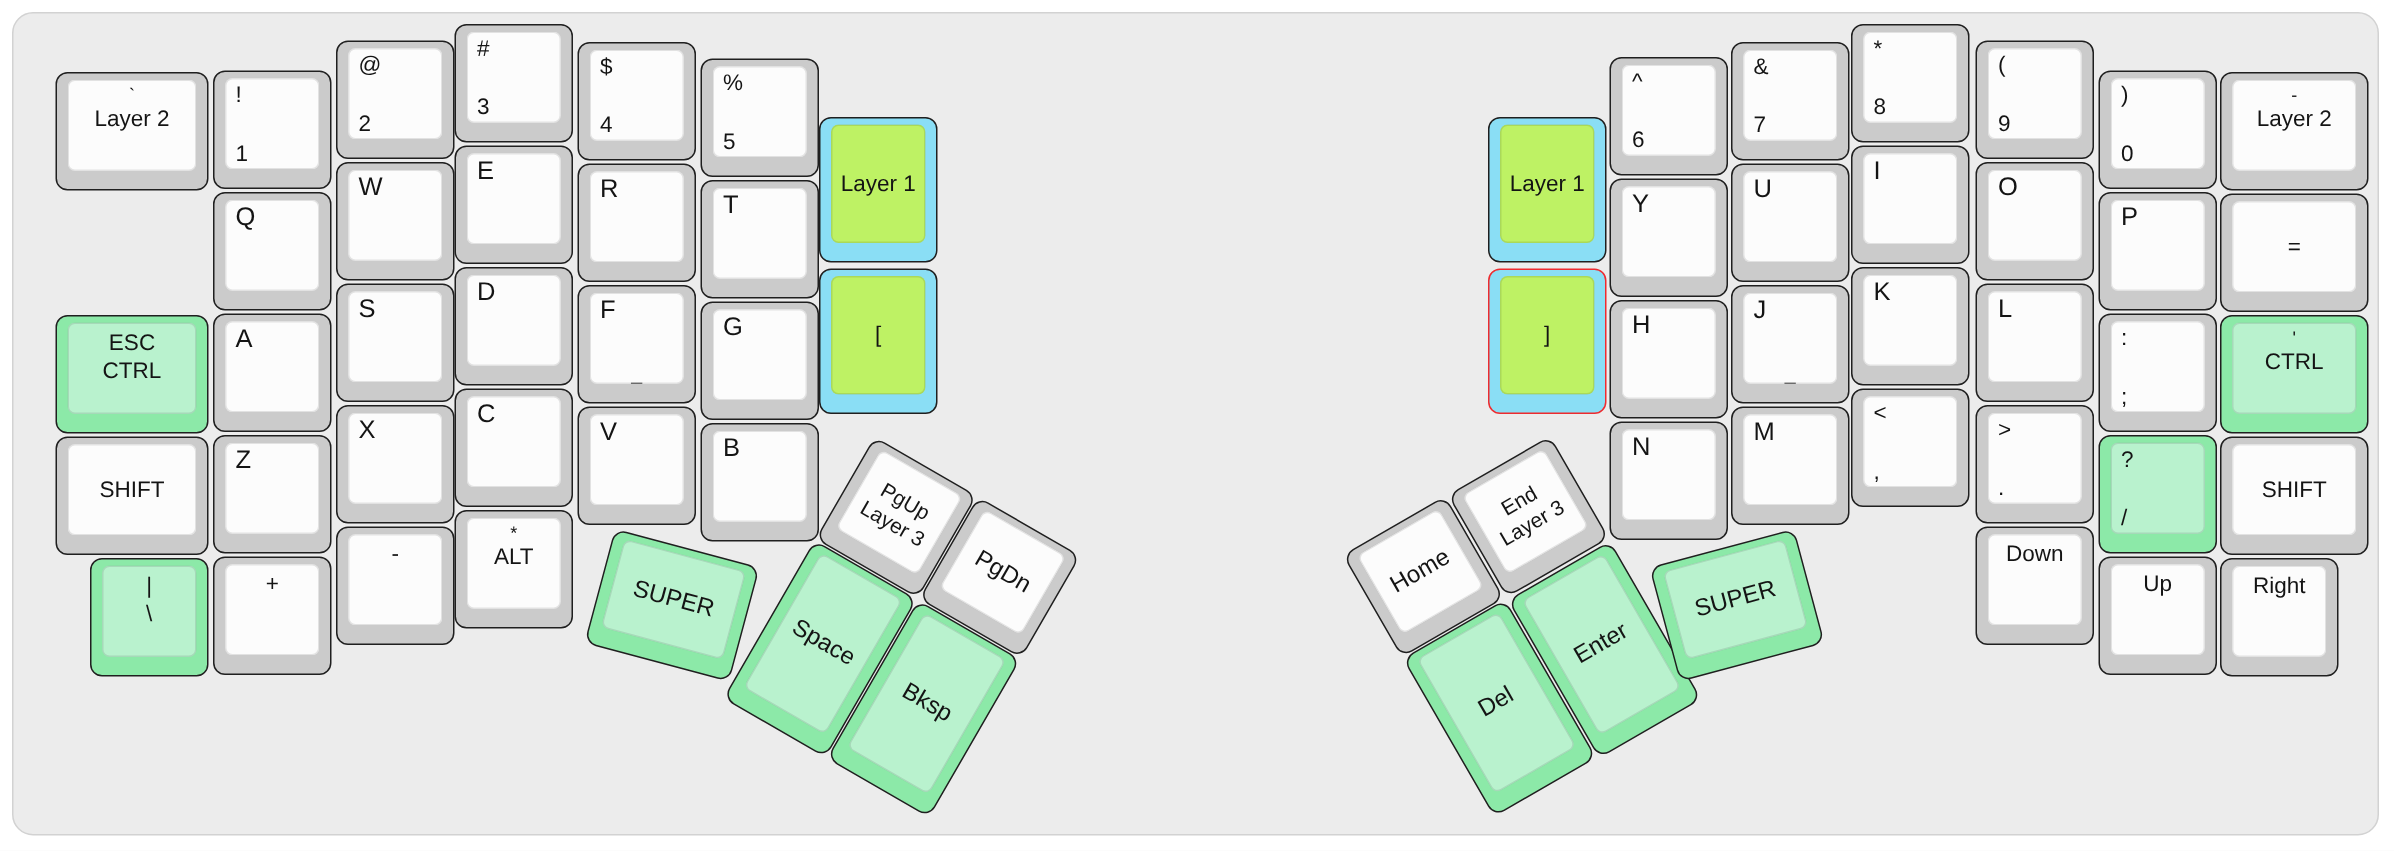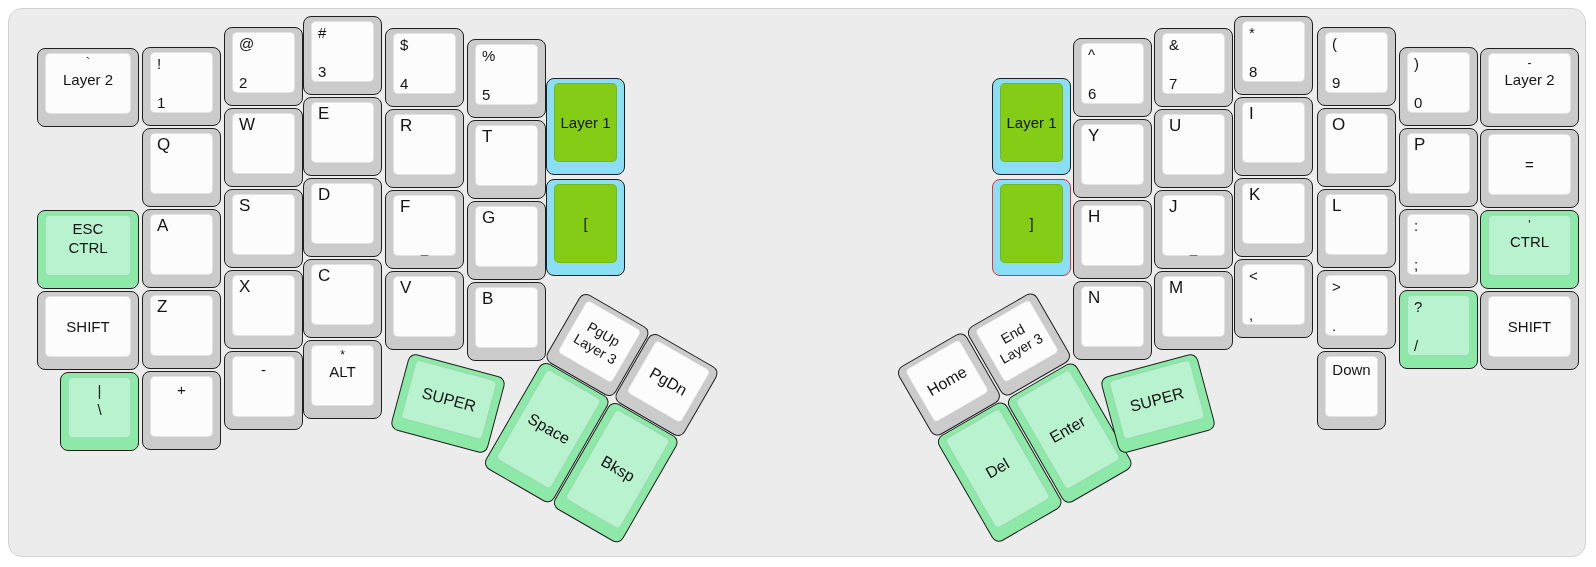--- a/index.html
+++ b/index.html
@@ -9,21 +9,21 @@
          background:#ececec;border:1.5px solid #d2d2d2;border-radius:14px;box-sizing:border-box;}
   .key{position:absolute;box-sizing:border-box;border:1.6px solid #1f1f1f;border-radius:8px;}
   .s-white{background:#cbcbcb;}
   .s-green{background:#8ce9a8;}
   .s-cyan{background:#8adef5;}
   .red-border{border-color:#ee2b2f;}
   .cap{position:absolute;left:7px;right:7px;top:4px;bottom:12px;border-radius:5px;
        border:1px solid rgba(0,0,0,0.10);}
   .cap-white{background:#fcfcfc;}
   .cap-green{background:#b9f2ce;}
-  .cap-cyan{background:#84cc16;}
+  .cap-cyan{background:#bef264;}
   .lab{position:absolute;white-space:pre;}
   .tl{top:2px;left:6px;font-size:15px;}
   .tl.letter{font-size:17px;top:1px;}
   .bl{bottom:1px;left:6px;font-size:15px;}
   .bc{bottom:-1px;left:0;right:0;text-align:center;font-size:13px;color:#5a5a5a;}
   .stack{position:absolute;top:3px;left:0;right:0;text-align:center;font-size:15px;line-height:19px;}
   .stack .sm{font-size:12px;line-height:13px;}
   .centered{position:absolute;inset:0;display:flex;flex-direction:column;align-items:center;
             justify-content:center;text-align:center;font-size:15px;line-height:18px;}
   .thumb .centered{font-size:16px;}
@@ -373,21 +373,21 @@
       <div class="cap cap-white">
         <div class="lab tl letter">L</div>
       </div>
     </div>
     <div class="key s-white" style="left: 1317px; top: 270px; width: 79px; height: 79px;">
       <div class="cap cap-white">
         <div class="lab tl">&gt;</div>
         <div class="lab bl">.</div>
       </div>
     </div>
-    <div class="key s-white" style="left: 1317px; top: 351px; width: 69px; height: 79px;">
+    <div class="key s-white" style="left: 1317px; top: 351px; width: 79px; height: 79px;">
       <div class="cap cap-white">
         <div class="stack">
           <div>Down</div>
         </div>
       </div>
     </div>
     <div class="key s-white" style="left: 1399px; top: 47px; width: 79px; height: 79px;">
       <div class="cap cap-white">
         <div class="lab tl">)</div>
         <div class="lab bl">0</div>
@@ -403,20 +403,27 @@
         <div class="lab tl">:</div>
         <div class="lab bl">;</div>
       </div>
     </div>
     <div class="key s-green" style="left: 1399px; top: 290px; width: 79px; height: 79px;">
       <div class="cap cap-green">
         <div class="lab tl">?</div>
         <div class="lab bl">/</div>
       </div>
     </div>
+    <div class="key s-white" style="left: 1399px; top: 371px; width: 79px; height: 79px;">
+      <div class="cap cap-white">
+        <div class="stack">
+          <div>Up</div>
+        </div>
+      </div>
+    </div>
     <div class="key s-white" style="left: 1480px; top: 48px; width: 99px; height: 79px;">
       <div class="cap cap-white">
         <div class="stack">
           <div class="sm">-</div>
           <div>Layer 2</div>
         </div>
       </div>
     </div>
     <div class="key s-white" style="left: 1480px; top: 129px; width: 99px; height: 79px;">
       <div class="cap cap-white">
@@ -430,16 +437,23 @@
         <div class="stack">
           <div class="sm">'</div>
           <div>CTRL</div>
         </div>
       </div>
     </div>
     <div class="key s-white" style="left: 1480px; top: 291px; width: 99px; height: 79px;">
       <div class="cap cap-white">
         <div class="centered">
           <div>SHIFT</div>
+        </div>
+      </div>
+    </div>
+    <div class="key s-white" style="left: 1480px; top: 372px; width: 79px; height: 79px;">
+      <div class="cap cap-white">
+        <div class="stack">
+          <div>Right</div>
         </div>
       </div>
     </div>
   </div>
 
 </body></html>

